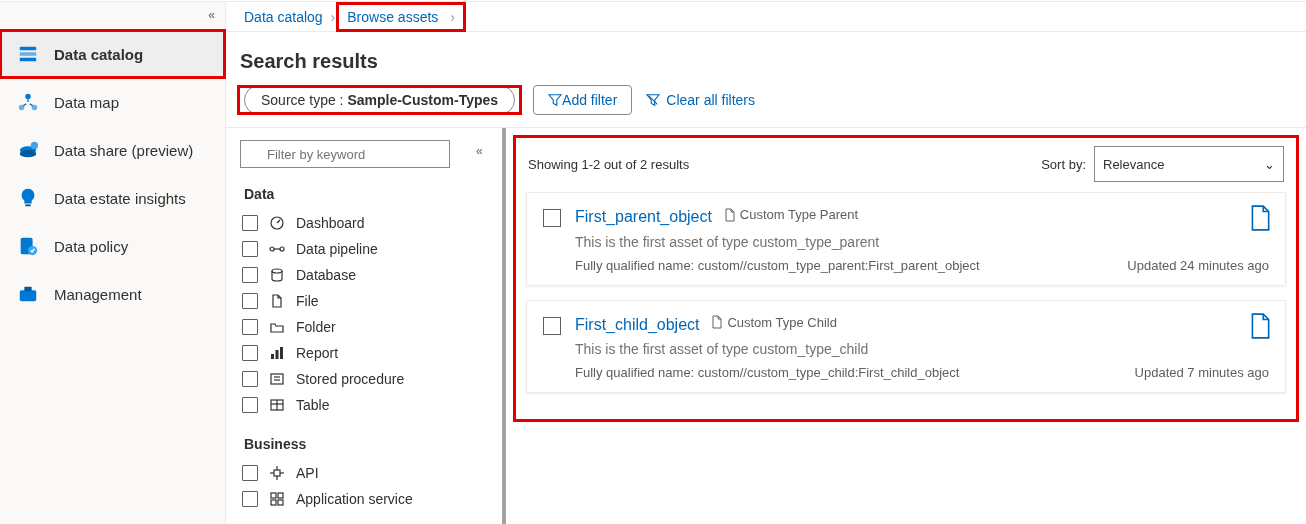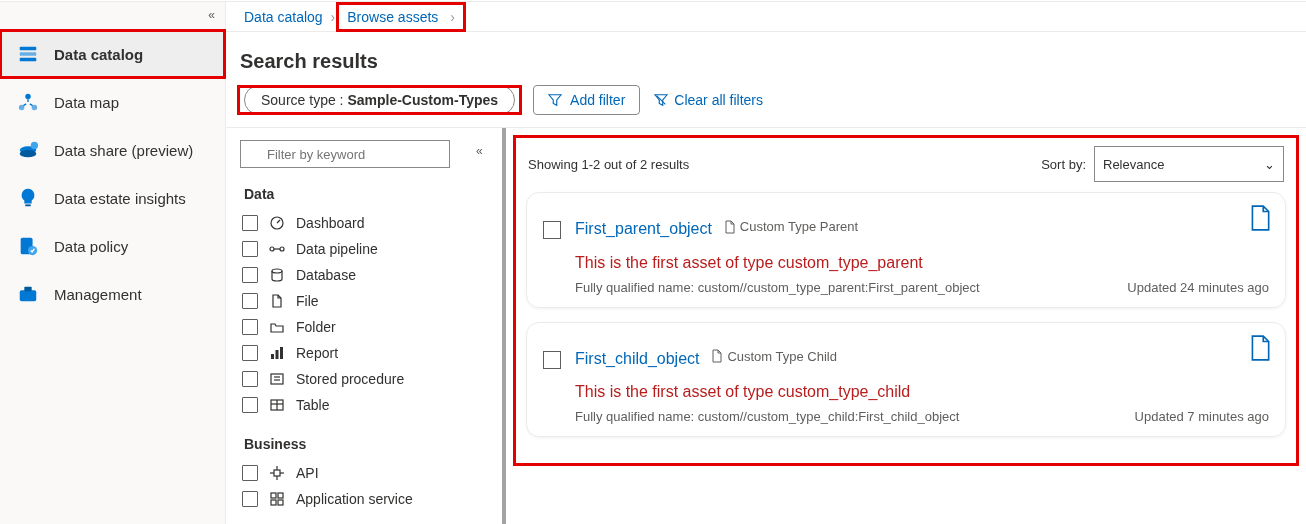--- a/index.html
+++ b/index.html
@@ -31,21 +31,21 @@
 
 
 .heading { padding:18px 14px 12px; font-size:20px; font-weight:600; }
 
 
 .filterbar { display:flex; align-items:center; gap:14px; padding:0 14px 12px; }
 .chip { border:1px solid #8a8886; border-radius:18px; padding:6px 16px; font-size:14px; color:#323130; background:#fff; cursor:pointer; }
 .chip .lab { color:#323130; }
 .chip .val { font-weight:600; }
 .chip-outer { outline:3px solid #e50000; padding:4px; }
-.addfilter { border:1px solid #8a8886; border-radius:4px; padding:6px 14px; display:flex; align-items:center; gap:8px; cursor:pointer; background:#fff; color:#0067b8; font-size:14px; }
+.addfilter { border:1px solid #8a8886; border-radius:4px; padding:6px 14px; display:flex; align-items:center; cursor:pointer; background:#fff; color:#0067b8; font-size:14px; }
 .clearf { display:flex; align-items:center; gap:6px; color:#0067b8; cursor:pointer; font-size:14px; }
 
 
 .body { display:flex; flex:1; border-top:1px solid #edebe9; }
 .filtercol { width:280px; padding:12px 0 12px 14px; border-right:4px solid #a3a3a3; }
 .filter-input { width:210px; border:1px solid #8a8886; height:28px; padding:0 8px 0 26px; font-size:13px; color:#605e5c; background:#fff; position:relative; }
 .filter-input-wrap { position:relative; display:inline-block; }
 .filter-input-wrap .ficon { position:absolute; left:6px; top:6px; color:#605e5c; }
 .coll { position:absolute; left:250px; top:16px; color:#605e5c; cursor:pointer; font-size:12px; }
 .filtercol { position:relative; }
@@ -55,26 +55,26 @@
 .oicon { width:18px; height:18px; display:flex; align-items:center; justify-content:center; color:#323130; }
 .opt svg { width:16px; height:16px; }
 
 
 .rescol { flex:1; padding:10px; position:relative; }
 .bigred { outline:3px solid #e50000; padding:6px 10px 12px; }
 .resbar { display:flex; align-items:center; justify-content:space-between; font-size:13px; padding:2px 2px 10px; }
 .sortwrap { display:flex; align-items:center; gap:8px;text-align:right; }
 .sortsel { border:1px solid #8a8886; height:26px; width:190px; padding:17px 8px; font-size:13px; display:flex; align-items:center; justify-content:space-between; cursor:pointer; }
 
-.card { border:1px solid #edebe9; border-radius:13px; box-shadow:0 1px 3px rgba(0,0,0,0.06); padding:26px 16px 12px 16px; margin-bottom:14px; display:flex; gap:14px; position:relative; }
+.card { border:1px solid #edebe9; border-radius:0; box-shadow:0 1px 3px rgba(0,0,0,0.06); padding:14px 16px 12px 16px; margin-bottom:14px; display:flex; gap:14px; position:relative; }
 .card .ccb { width:18px; height:18px; border:1px solid #605e5c; margin-top:2px; flex-shrink:0; }
 .card .ctext { flex:1; }
 .card .title { color:#0067b8; font-size:16px; font-weight:400; text-decoration:none; }
 .card .subtype { color:#605e5c; font-size:13px; margin-left:8px; display:inline-flex; align-items:center; gap:4px;justify-content:space-between; }
-.card .desc { margin-top:16px; font-size:16px; color:#b91c1c; }
+.card .desc { margin-top:8px; font-size:14px; color:#737373; }
 .card .fqn { margin-top:8px; font-size:13px; color:#605e5c; }
 .card .updated { position:absolute; right:16px; bottom:12px; font-size:13px; color:#605e5c; }
 .card .doc { position:absolute; right:14px; top:12px; color:#0067b8; }
 .card .doc svg { width:22px; height:26px; }
 </style>
 </head>
 <body>
 
 <div class="topline"></div>
 <div class="layout">

